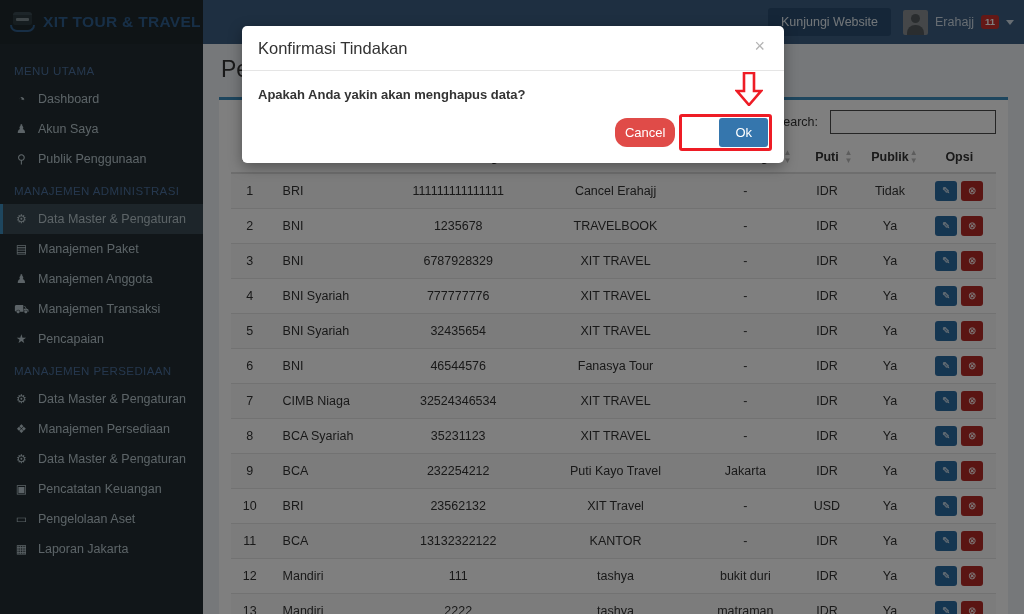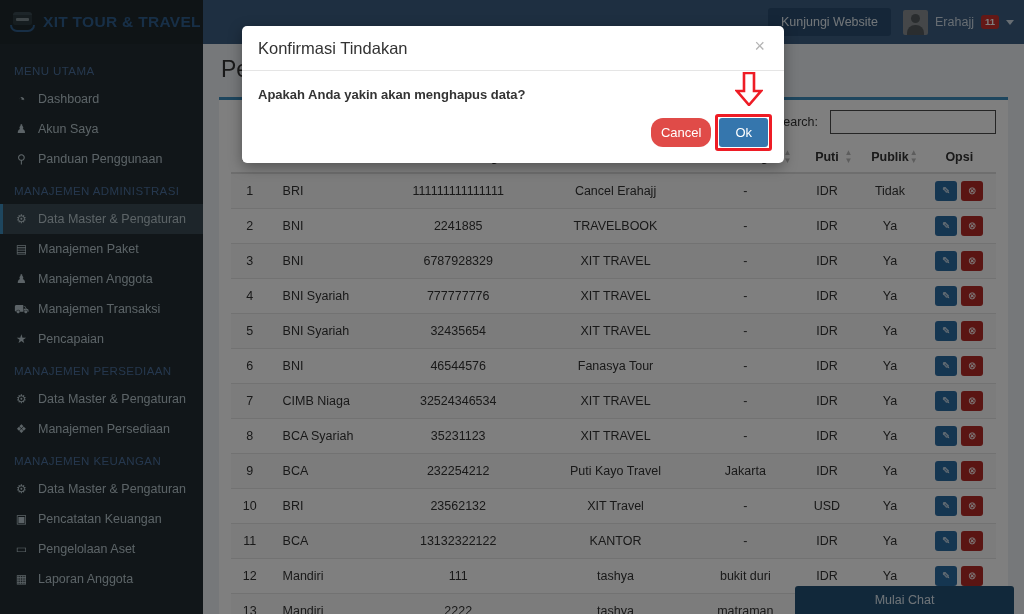--- a/index.html
+++ b/index.html
@@ -177,21 +177,21 @@
   .modal-body { padding: 16px; font-size: 13px; color: #333; font-weight: bold; }
   .modal-foot {
     padding: 0 16px 16px 16px; display: flex; justify-content: flex-end; gap: 8px;
     align-items: center;
   }
   .btn-cancel {
     background: #e04b48; color: #fff; border: none; border-radius: 12px;
     font-size: 13px; padding: 7px 10px; cursor: pointer;
     font-family: "Liberation Sans", sans-serif;
   }
-  .ok-wrap { position: relative; }
+  .ok-wrap { position: relative; padding-left: 36px; }
   .btn-ok {
     background: #3576ad; color: #fff; border: none; border-radius: 3px;
     font-size: 13px; padding: 7px 16px; cursor: pointer;
     font-family: "Liberation Sans", sans-serif;
   }
   .ok-highlight {
     position: absolute; left: -4px; top: -4px; right: -4px; bottom: -4px;
     border: 3px solid #ee1c25; border-radius: 3px; pointer-events: none;
   }
   .arrow-annot {
@@ -216,21 +216,21 @@
         <div class="menu-item">
           <span class="ic">◔</span>
           <span>Dashboard</span>
         </div>
         <div class="menu-item">
           <span class="ic">♟</span>
           <span>Akun Saya</span>
         </div>
         <div class="menu-item">
           <span class="ic">⚲</span>
-          <span>Panduan Penggunaan</span>
+          <span>Publik Penggunaan</span>
         </div>
         <div class="menu-header">MANAJEMEN ADMINISTRASI</div>
         <div class="menu-item active">
           <span class="ic">⚙</span>
           <span>Data Master &amp; Pengaturan</span>
         </div>
         <div class="menu-item">
           <span class="ic">▤</span>
           <span>Manajemen Paket</span>
         </div>
@@ -248,36 +248,35 @@
         </div>
         <div class="menu-header">MANAJEMEN PERSEDIAAN</div>
         <div class="menu-item">
           <span class="ic">⚙</span>
           <span>Data Master &amp; Pengaturan</span>
         </div>
         <div class="menu-item">
           <span class="ic">❖</span>
           <span>Manajemen Persediaan</span>
         </div>
-        <div class="menu-header">MANAJEMEN KEUANGAN</div>
         <div class="menu-item">
           <span class="ic">⚙</span>
           <span>Data Master &amp; Pengaturan</span>
         </div>
         <div class="menu-item">
           <span class="ic">▣</span>
           <span>Pencatatan Keuangan</span>
         </div>
         <div class="menu-item">
           <span class="ic">▭</span>
           <span>Pengelolaan Aset</span>
         </div>
         <div class="menu-item">
           <span class="ic">▦</span>
-          <span>Laporan Anggota</span>
+          <span>Laporan Jakarta</span>
         </div>
       </nav>
   </aside>
 
   <header class="header">
     <button class="btn-website">Kunjungi Website</button>
     <div class="user-box">
       <span class="avatar"></span>
       <span class="user-name">Erahajj</span>
       <span class="user-badge">11</span>
@@ -325,21 +324,21 @@
                   </button>
                   <button class="btn-del">
                     <span>⊗</span>
                   </button>
                 </span>
               </td>
             </tr>
             <tr>
               <td>2</td>
               <td class="bank">BNI</td>
-              <td>2241885</td>
+              <td>1235678</td>
               <td>TRAVELBOOK</td>
               <td>-</td>
               <td>IDR</td>
               <td>Ya</td>
               <td>
                 <span class="act">
                   <button class="btn-edit">
                     <span>✎</span>
                   </button>
                   <button class="btn-del">
@@ -556,21 +555,20 @@
                   </button>
                 </span>
               </td>
             </tr>
           </tbody>
       </table>
     </section>
 
   </main>
 
-  <div class="chat-widget">Mulai Chat</div>
 
   <div class="overlay"></div>
 
   <div class="modal">
     <div class="modal-head">
       <div class="modal-title">Konfirmasi Tindakan</div>
       <button class="modal-close">×</button>
     </div>
     <div class="modal-body">Apakah Anda yakin akan menghapus data?</div>
     <div class="modal-foot">

